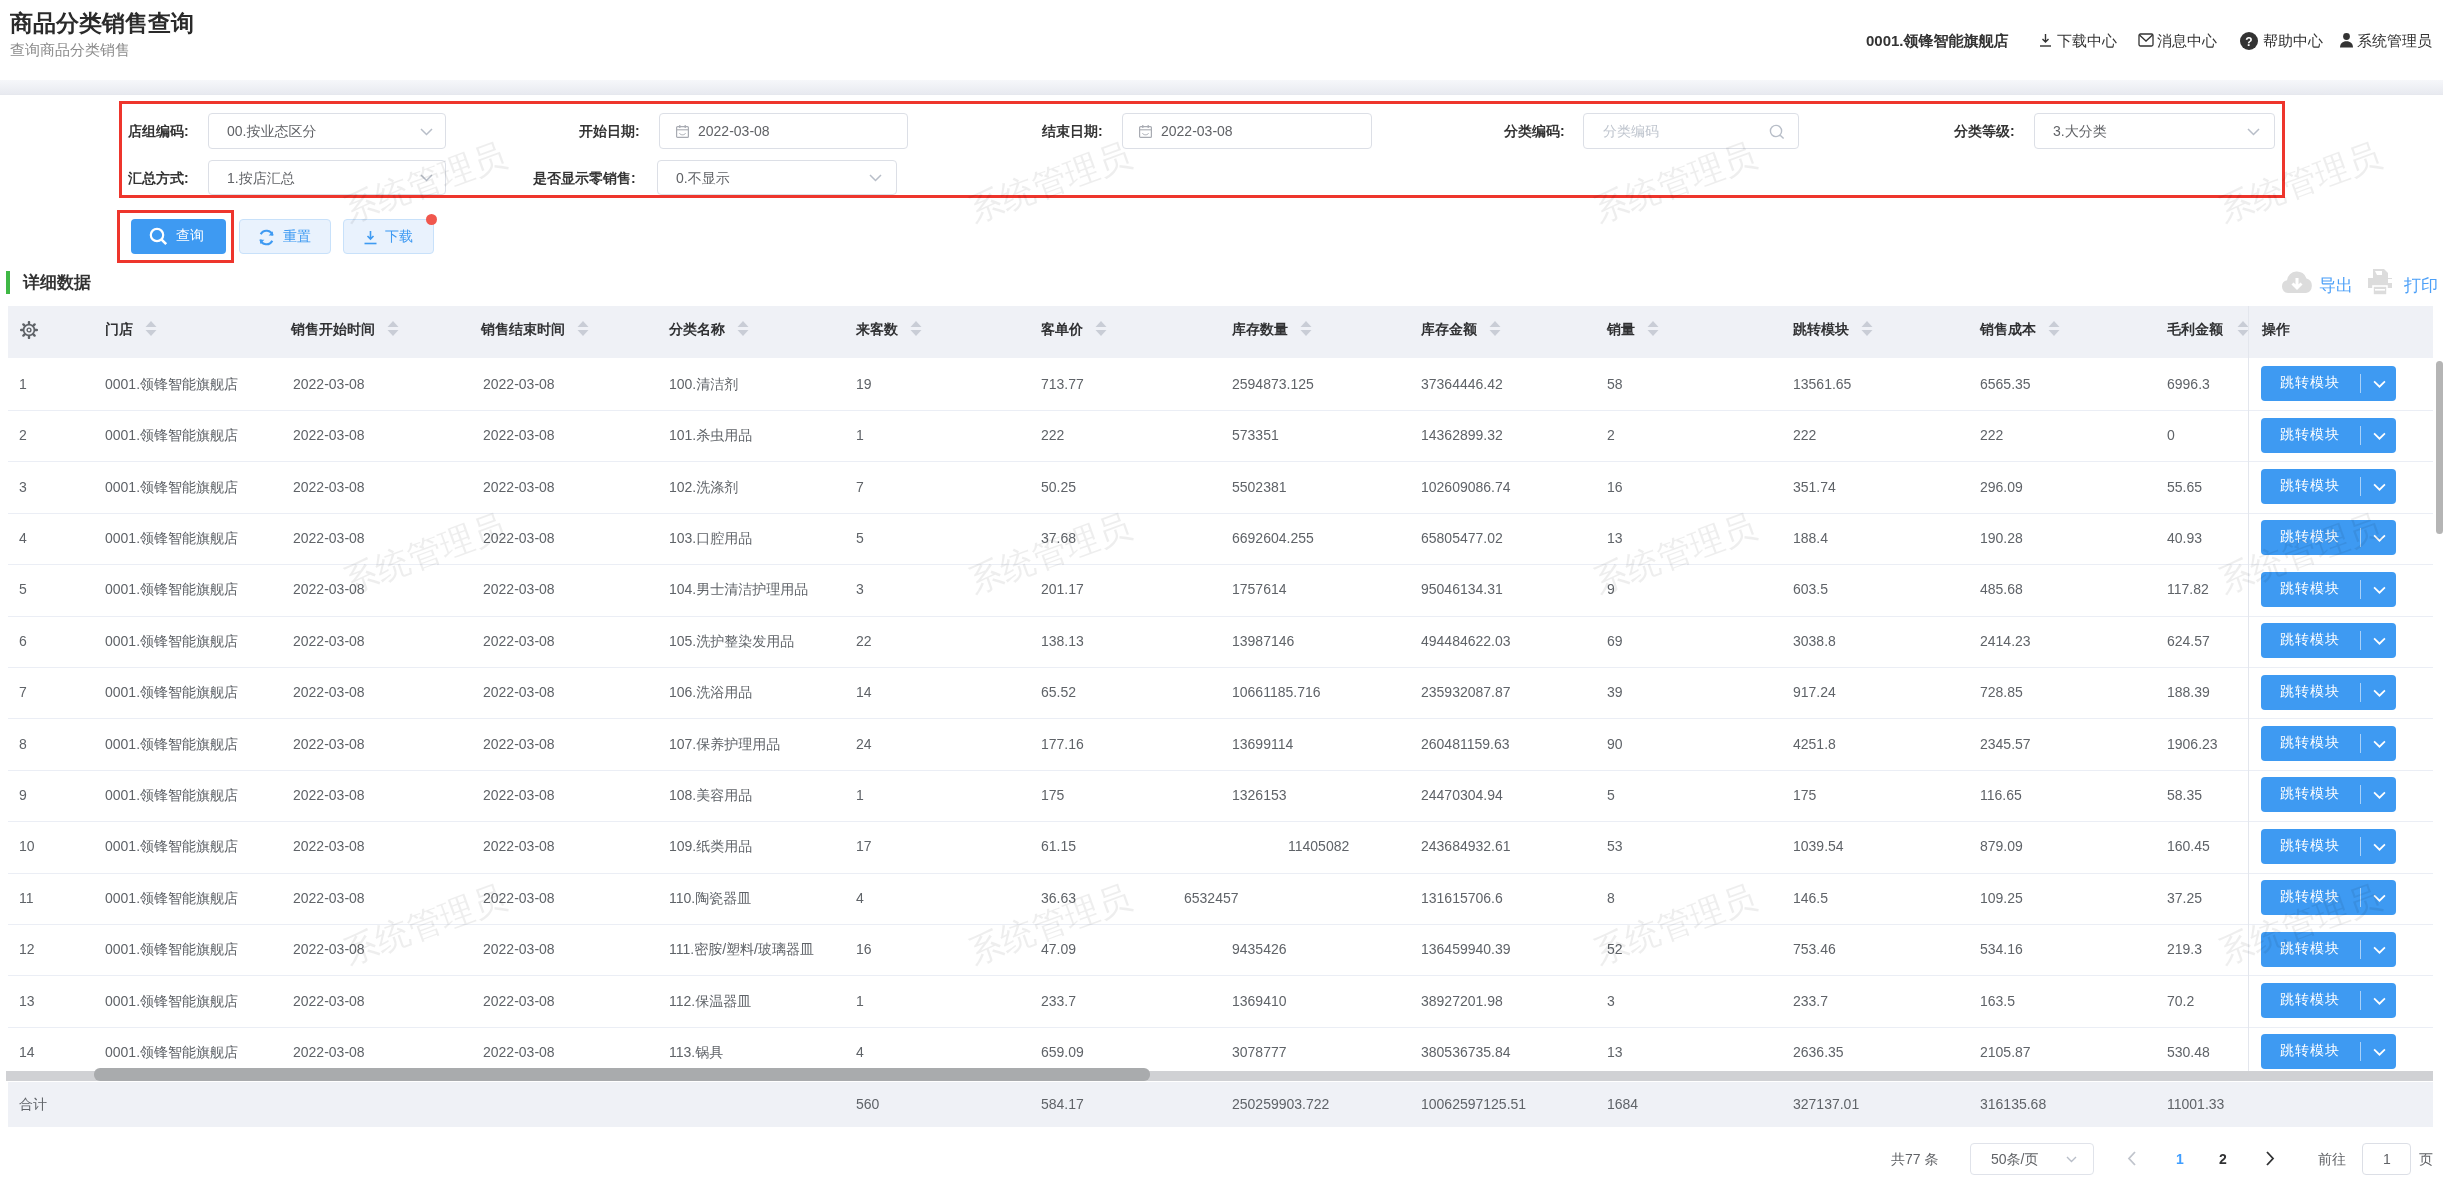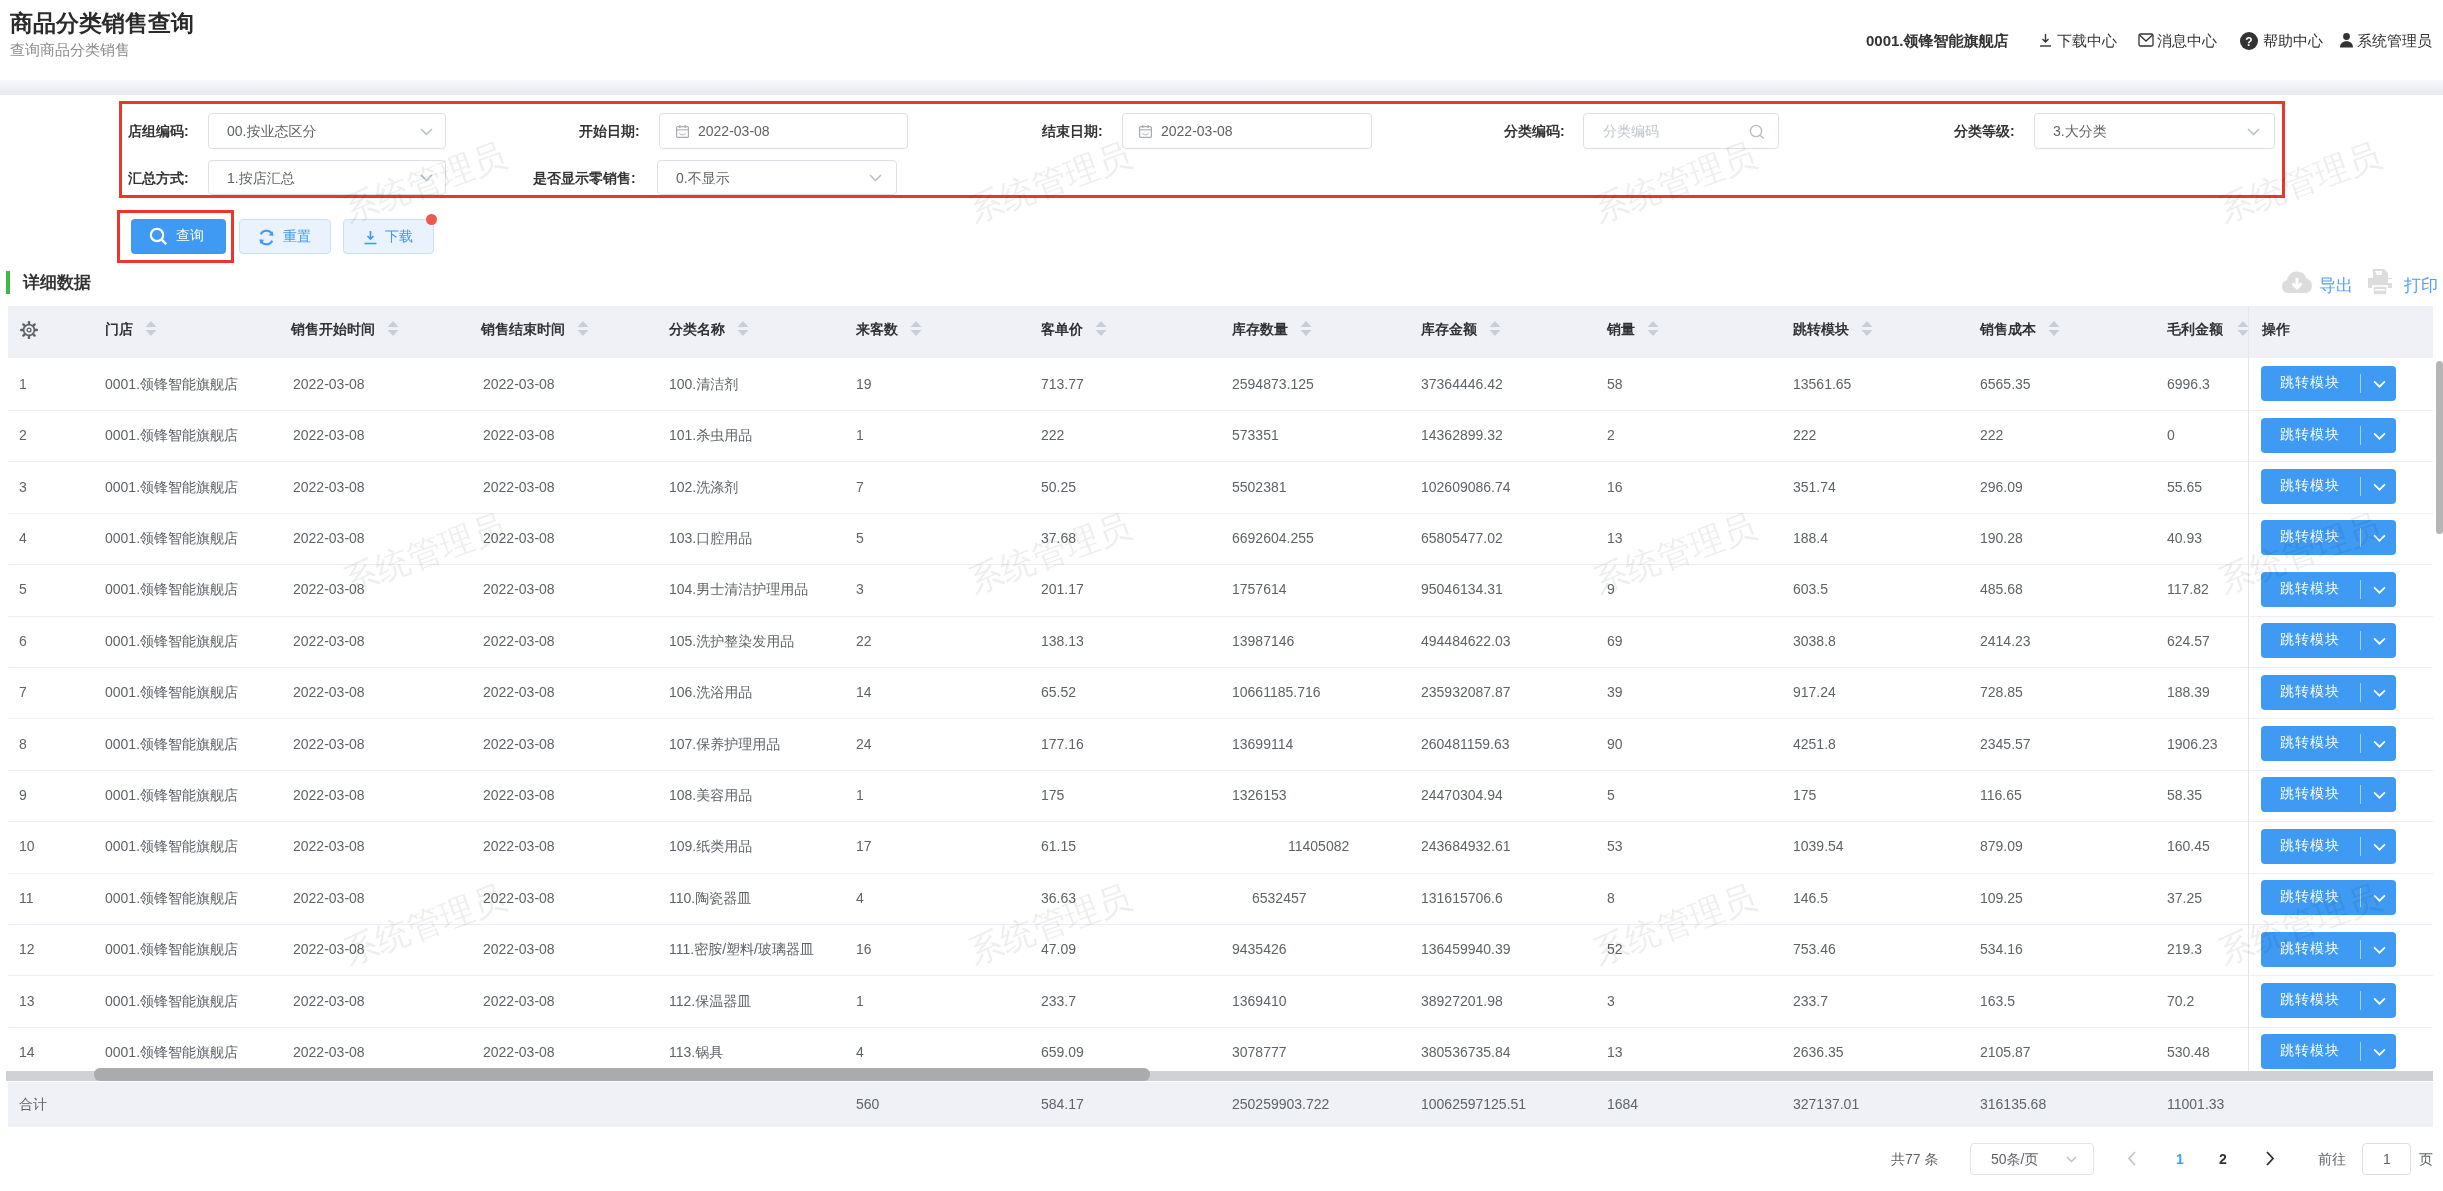--- a/index.html
+++ b/index.html
@@ -71,21 +71,21 @@
 <div class="ctl" style="left:1122px;top:113px;width:250px">
     <svg class="abs" style="left:16px;top:11px" width="13" height="13" viewBox="0 0 13 13">
       <rect x="0.6" y="1.6" width="11.8" height="10.8" rx="1" stroke="#a8abb2" stroke-width="1.2" fill="none"></rect>
       <path d="M0.6 4.8h11.8" stroke="#a8abb2" stroke-width="1.1"></path>
       <path d="M3.8 0v3M9.2 0v3" stroke="#a8abb2" stroke-width="1.2"></path>
       <path d="M3.4 8.2c0.6 1 1.6 1.6 3.1 1.6s2.5-0.6 3.1-1.6" stroke="#a8abb2" stroke-width="1" fill="none"></path>
     </svg>
     <span class="tx" style="left:38px">2022-03-08</span>
   </div>
 <div class="lbl" style="left:1504px;top:113px">分类编码:</div>
-<div class="ctl" style="left:1583px;top:113px;width:196px">
+<div class="ctl" style="left:1583px;top:113px;width:216px">
     <span class="tx" style="left:19px;color:#bfc5ce">分类编码</span>
     <svg class="abs" style="right:13px;top:10px" width="16" height="16" viewBox="0 0 16 16">
       <circle cx="7" cy="7" r="5.6" stroke="#b8bec8" stroke-width="1.4" fill="none"></circle>
       <path d="M11.2 11.2l3.4 3.4" stroke="#b8bec8" stroke-width="1.4"></path>
     </svg>
   </div>
 <div class="lbl" style="left:1954px;top:113px">分类等级:</div>
 <div class="ctl" style="left:2034px;top:113px;width:241px">
     <span class="tx">3.大分类</span>
     <svg class="chev" style="right:14px;top:14px" viewBox="0 0 13 8">
@@ -431,21 +431,21 @@
     </svg>
   </div>
 <div class="rline" style="top:872.5px"></div>
 <span class="bc" style="left:19px;top:887.7px">11</span>
 <span class="bc" style="left:105px;top:887.7px">0001.领锋智能旗舰店</span>
 <span class="bc" style="left:293px;top:887.7px">2022-03-08</span>
 <span class="bc" style="left:483px;top:887.7px">2022-03-08</span>
 <span class="bc" style="left:669px;top:887.7px">110.陶瓷器皿</span>
 <span class="bc" style="left:856px;top:887.7px">4</span>
 <span class="bc" style="left:1041px;top:887.7px">36.63</span>
-<span class="bc" style="left:1252px;top:887.7px">6532457</span>
+<span class="bc" style="left:1184px;top:887.7px">6532457</span>
 <span class="bc" style="left:1421px;top:887.7px">131615706.6</span>
 <span class="bc" style="left:1607px;top:887.7px">8</span>
 <span class="bc" style="left:1793px;top:887.7px">146.5</span>
 <span class="bc" style="left:1980px;top:887.7px">109.25</span>
 <span class="bc" style="left:2167px;top:887.7px">37.25</span>
 <div class="jbtn" style="top:880.2px">
     <span class="jt">跳转模块</span>
     <span class="jsep"></span>
     <svg class="jchev" viewBox="0 0 12 7">
       <path d="M1 1 L6 6 L11 1" stroke="#fff" stroke-width="1.6" fill="none"></path>

